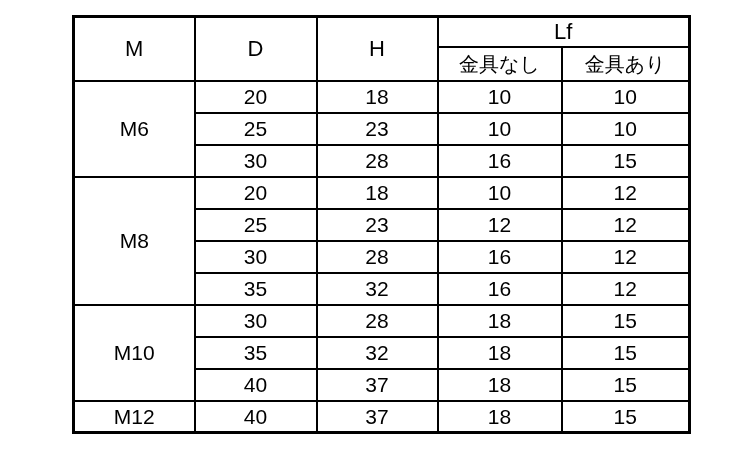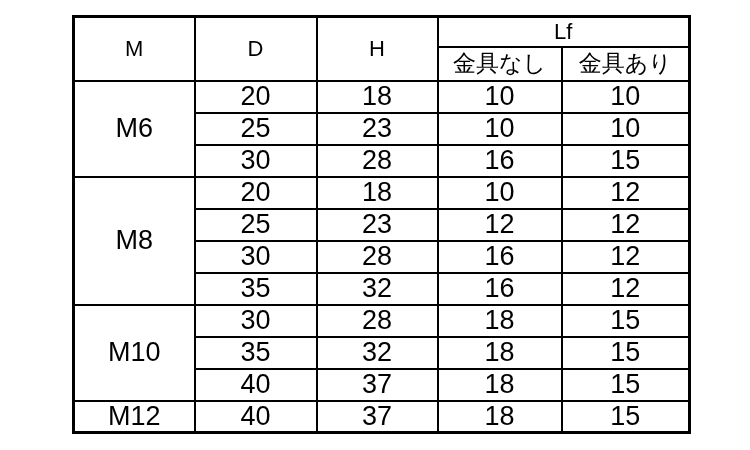--- a/index.html
+++ b/index.html
@@ -22,30 +22,30 @@
     table-layout: fixed;
     border: 3px solid #000000;
   }
   table.spec-table th,
   table.spec-table td {
     border: 2px solid #000000;
     text-align: center;
     vertical-align: middle;
     padding: 0;
     font-weight: normal;
-    font-size: 27px;
+    font-size: 21px;
     line-height: 1;
     overflow: hidden;
     white-space: nowrap;
   }
   table.spec-table th.latin-hdr {
     font-size: 22px;
   }
   table.spec-table th.cjk-hdr {
-    font-size: 23px;
+    font-size: 20px;
   }
   tr.hdr-row-1 { height: 30px; }
   tr.hdr-row-2 { height: 34px; }
   tbody tr { height: 32px; }
   col.c-m  { width: 121px; }
   col.c-d  { width: 122px; }
   col.c-h  { width: 121px; }
   col.c-l1 { width: 124px; }
   col.c-l2 { width: 128px; }
 </style>

